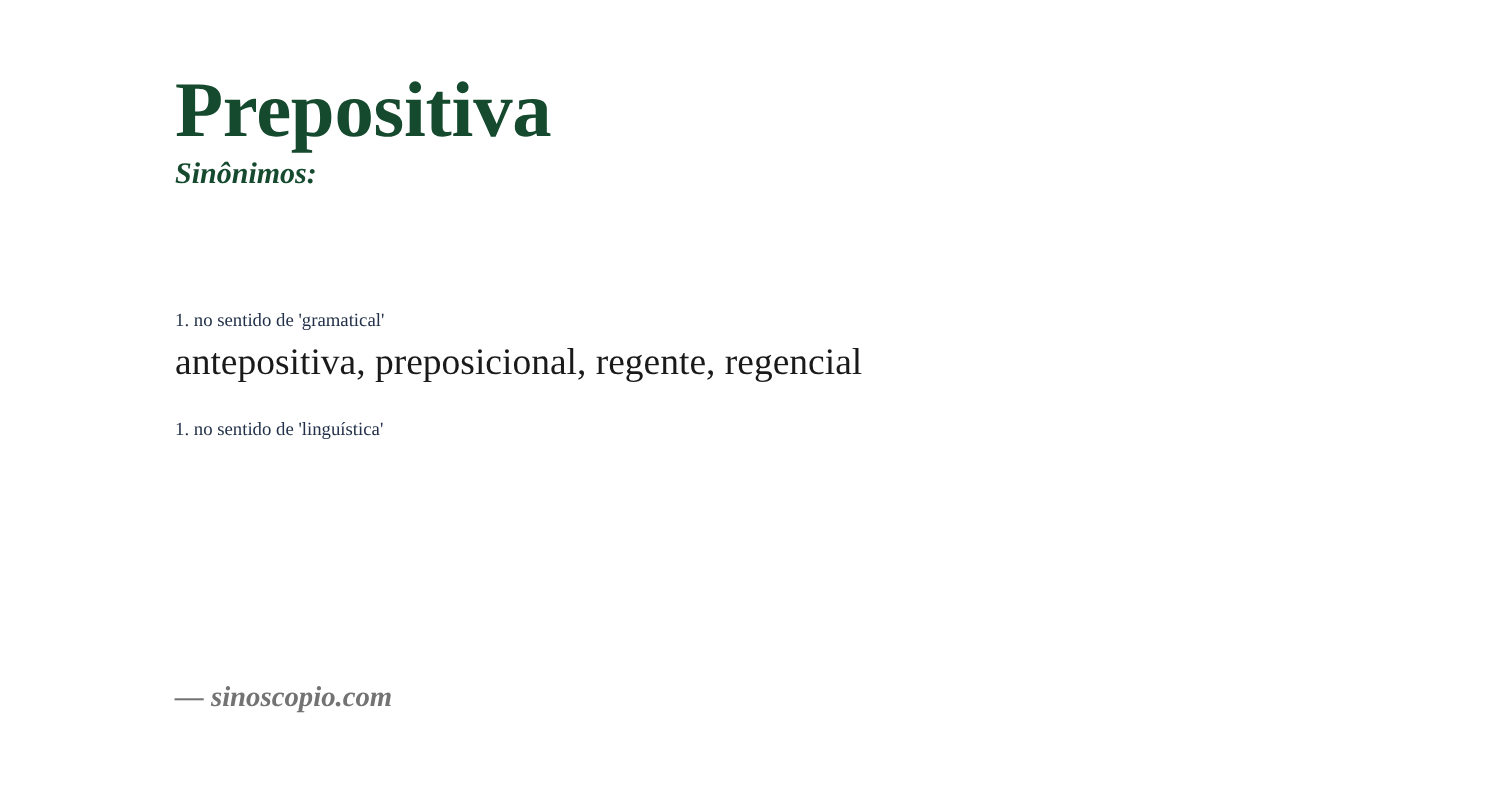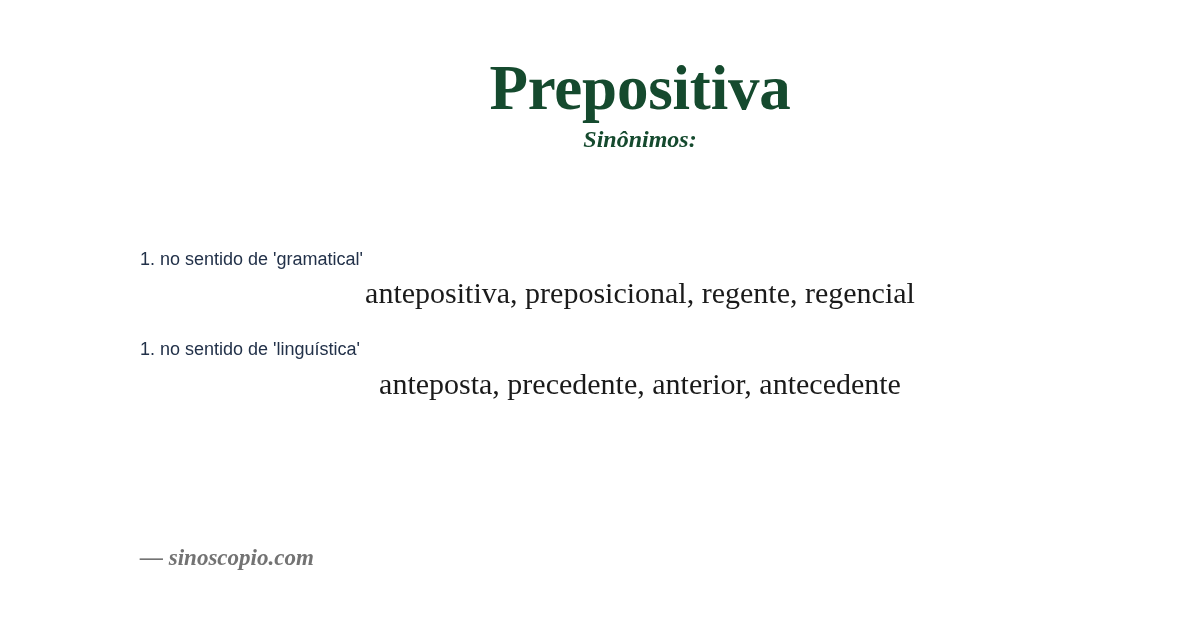--- a/index.html
+++ b/index.html
@@ -24,21 +24,20 @@
     padding: 0 140px;
     background: #ffffff;
   }
 
   
   .header {
     position: absolute;
     left: 140px;
     top: 56px;
     right: 60px;
-    text-align: center;
   }
 
   .entry-title {
     margin: 0;
     font-family: "Liberation Serif", "DejaVu Serif", serif;
     font-size: 63px;
     font-weight: bold;
     line-height: 1.02;
     letter-spacing: -0.2px;
     color: #154A2E;
@@ -66,37 +65,36 @@
 
   .sense-block {
     margin-bottom: 26px;
   }
   .sense-block:last-child {
     margin-bottom: 0;
   }
 
   .sense-label {
     margin: 0 0 2px 0;
-    font-family: Liberation Sans, sans-serif;
-    font-size: 18px;
+    font-family: Liberation Serif, serif;
+    font-size: 15px;
     font-weight: normal;
     line-height: 1.3;
     color: #223149;
     white-space: nowrap;
   }
 
   .sense-synonyms {
     margin: 0;
     font-family: "Liberation Serif", "DejaVu Serif", serif;
     font-size: 30px;
     font-weight: normal;
     line-height: 1.3;
     color: #1a1a1a;
     white-space: nowrap;
-    text-align: center;
   }
 
   
   .footer {
     position: absolute;
     left: 140px;
     bottom: 56px;
   }
 
   .footer-source {
@@ -122,21 +120,20 @@
 
   <div class="senses">
 
     <div class="sense-block">
       <div class="sense-label">1. no sentido de 'gramatical'</div>
       <div class="sense-synonyms">antepositiva, preposicional, regente, regencial</div>
     </div>
 
     <div class="sense-block">
       <div class="sense-label">1. no sentido de 'linguística'</div>
-      <div class="sense-synonyms">anteposta, precedente, anterior, antecedente</div>
     </div>
 
   </div>
 
   <div class="footer">
     <div class="footer-source">— sinoscopio.com</div>
   </div>
 
 </div>
 

